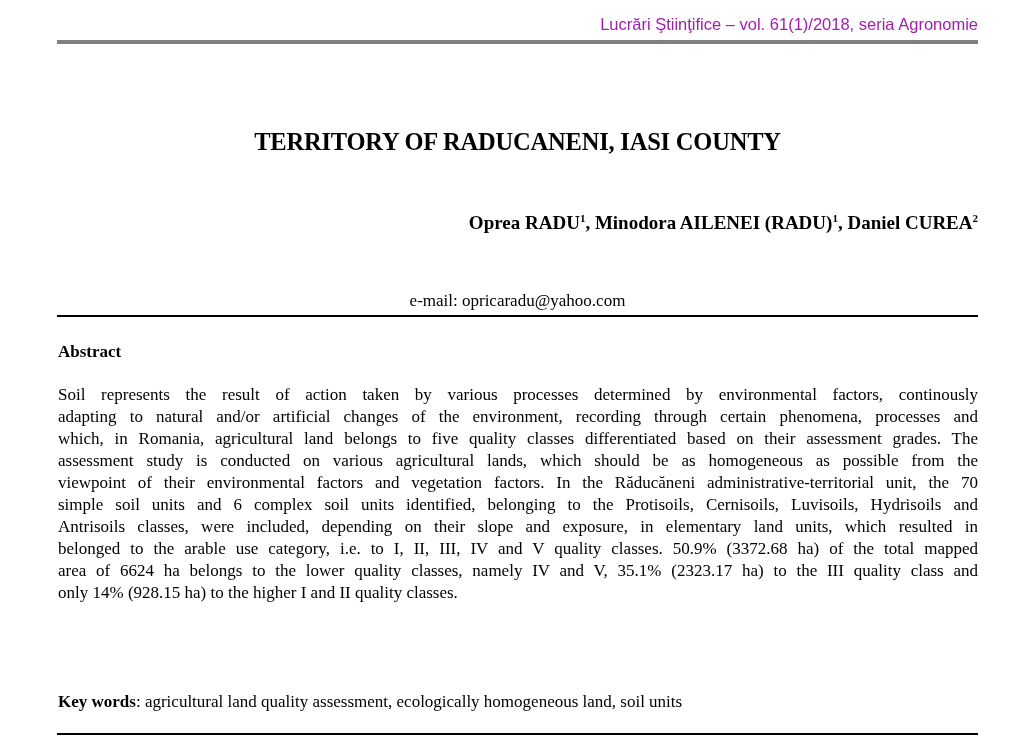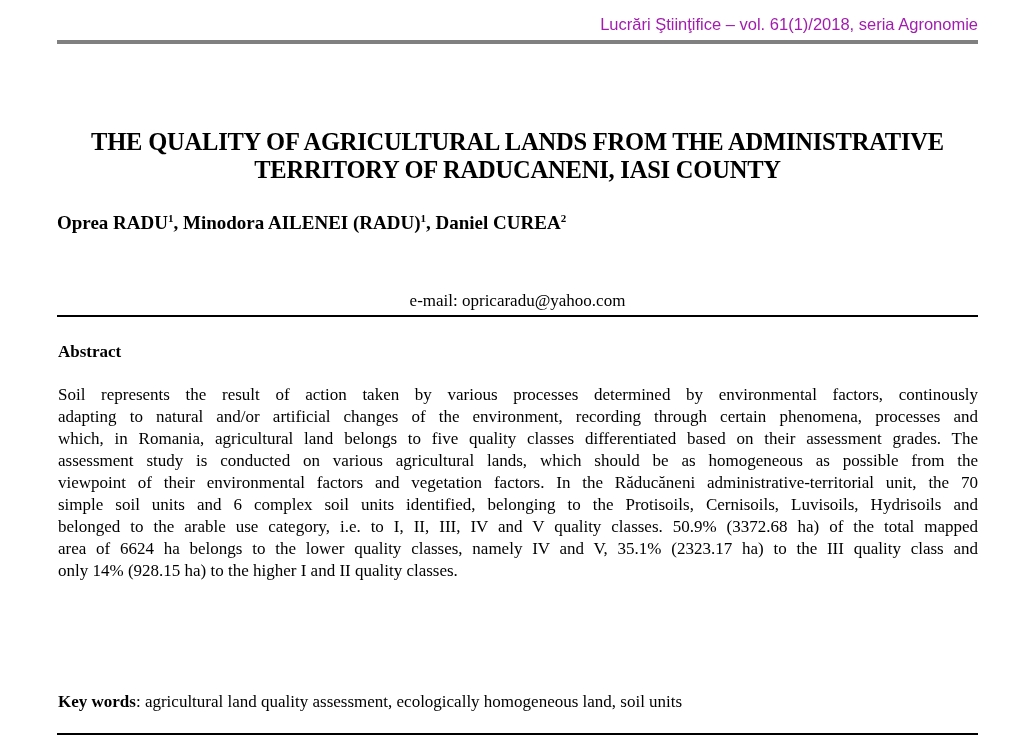--- a/index.html
+++ b/index.html
@@ -1,61 +1,61 @@
 <!DOCTYPE html>
 <html><head>
 <meta charset="utf-8">
 <style>
   html, body { margin: 0; padding: 0; background: #ffffff; }
   body { width: 1034px; height: 754px; position: relative; overflow: hidden; color: #000; font-family: "Liberation Serif", serif; }
   .running-header { position: absolute; top: 15px; right: 56px; font-family: "Liberation Sans", sans-serif; font-size: 16.5px; color: #a21caf; white-space: nowrap; }
   .header-rule { position: absolute; top: 40px; left: 57px; width: 921px; height: 4px; background: #808080; }
   .title { position: absolute; top: 128px; left: 57px; width: 921px; text-align: center; font-weight: bold; font-size: 24.5px; line-height: 28px; letter-spacing: -0.2px; }
   .title div { white-space: nowrap; }
-  .authors { position: absolute; top: 212px; left: 57px; width: 921px; text-align: left; font-weight: bold; font-size: 19px; white-space: nowrap; }
+  .authors { position: absolute; top: 212px; left: 57px; width: 921px; text-align: right; font-weight: bold; font-size: 19px; white-space: nowrap; }
   .authors sup { font-size: 11px; vertical-align: 7px; line-height: 0; }
   .email { position: absolute; top: 267px; left: 57px; width: 921px; text-align: center; font-size: 17px; margin-top: 24px; }
   .rule { position: absolute; left: 57px; width: 921px; height: 2px; background: #000; }
   .rule.top { top: 315px; }
   .rule.bottom { top: 733px; }
   .abstract-heading { position: absolute; top: 342px; left: 58px; font-weight: bold; font-size: 17px; }
   .abstract-body { position: absolute; top: 384px; left: 58px; width: 920px; font-size: 17px; line-height: 22px; }
   .abstract-body .line { text-align: justify; text-align-last: justify; white-space: nowrap; height: 22px; overflow: visible; }
   .abstract-body .line.last { text-align-last: left; }
   .keywords { position: absolute; top: 692px; left: 58px; font-size: 17px; white-space: nowrap; }
   .keywords .kw-label { font-weight: bold; }
 </style>
 </head>
 <body>
 
 <div class="running-header">Lucrări Ştiinţifice – vol. 61(1)/2018, seria Agronomie</div>
 <div class="header-rule"></div>
 
 <div class="title">
-  <div>THE QUALITY OF AGRICULTURAL LANDS FROM THE ADMINISTRATIVE</div>
   <div>TERRITORY OF RADUCANENI, IASI COUNTY</div>
 </div>
 
 <div class="authors">
   <span>Oprea RADU</span><sup>1</sup><span>, </span><span>Minodora AILENEI (RADU)</span><sup>1</sup><span>, </span><span>Daniel CUREA</span><sup>2</sup>
 </div>
 
 <div class="email">e-mail: opricaradu@yahoo.com</div>
 
 <div class="rule top"></div>
 
 <div class="abstract-heading">Abstract</div>
 
 <div class="abstract-body">
   <div class="line">Soil represents the result of action taken by various processes determined by environmental factors, continously</div>
   <div class="line">adapting to natural and/or artificial changes of the environment, recording through certain phenomena, processes and</div>
   <div class="line">which, in Romania, agricultural land belongs to five quality classes differentiated based on their assessment grades. The</div>
   <div class="line">assessment study is conducted on various agricultural lands, which should be as homogeneous as possible from the</div>
   <div class="line">viewpoint of their environmental factors and vegetation factors. In the Răducăneni administrative-territorial unit, the 70</div>
   <div class="line">simple soil units and 6 complex soil units identified, belonging to the Protisoils, Cernisoils, Luvisoils, Hydrisoils and</div>
+  <div class="line">Antrisoils classes, were included, depending on their slope and exposure, in elementary land units, which resulted in</div>
   <div class="line">belonged to the arable use category, i.e. to I, II, III, IV and V quality classes. 50.9% (3372.68 ha) of the total mapped</div>
   <div class="line">area of 6624 ha belongs to the lower quality classes, namely IV and V, 35.1% (2323.17 ha) to the III quality class and</div>
   <div class="line last">only 14% (928.15 ha) to the higher I and II quality classes.</div>
 </div>
 
 <div class="keywords">
   <span class="kw-label">Key words</span><span>: </span><span>agricultural land quality assessment, ecologically homogeneous land, soil units</span>
 </div>
 
 <div class="rule bottom"></div>

